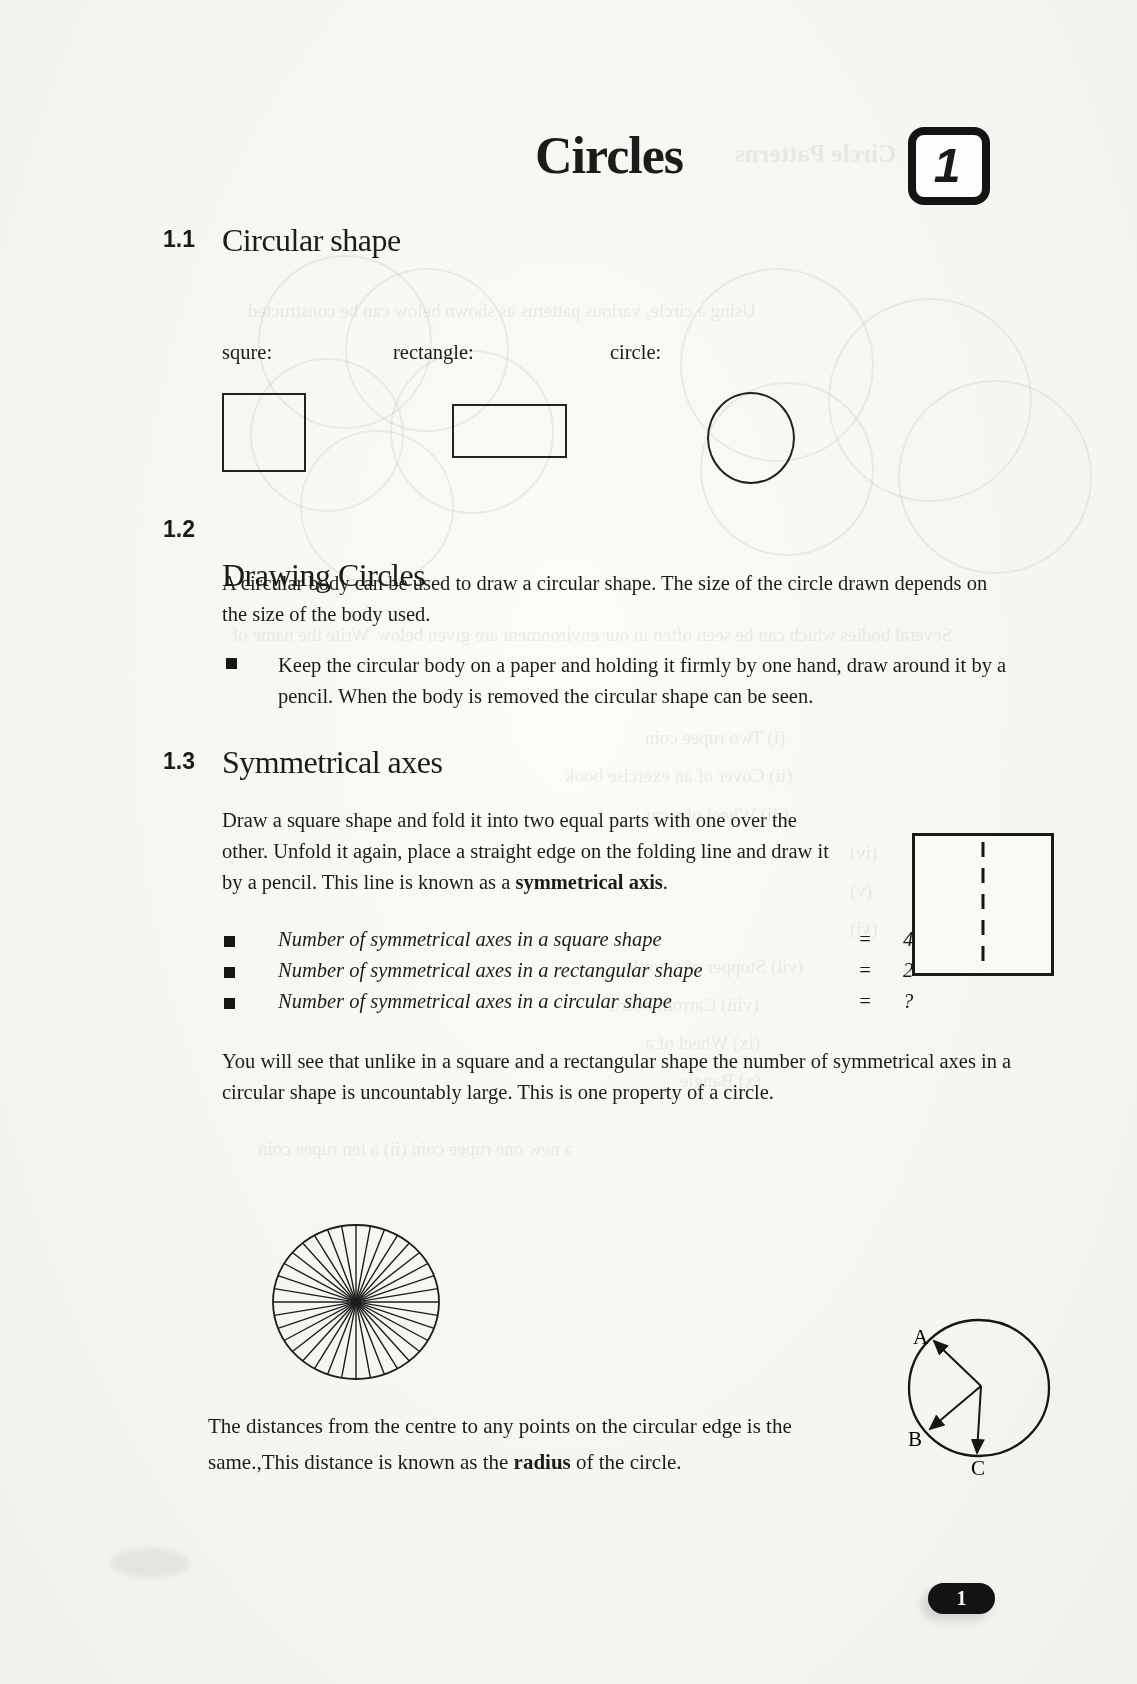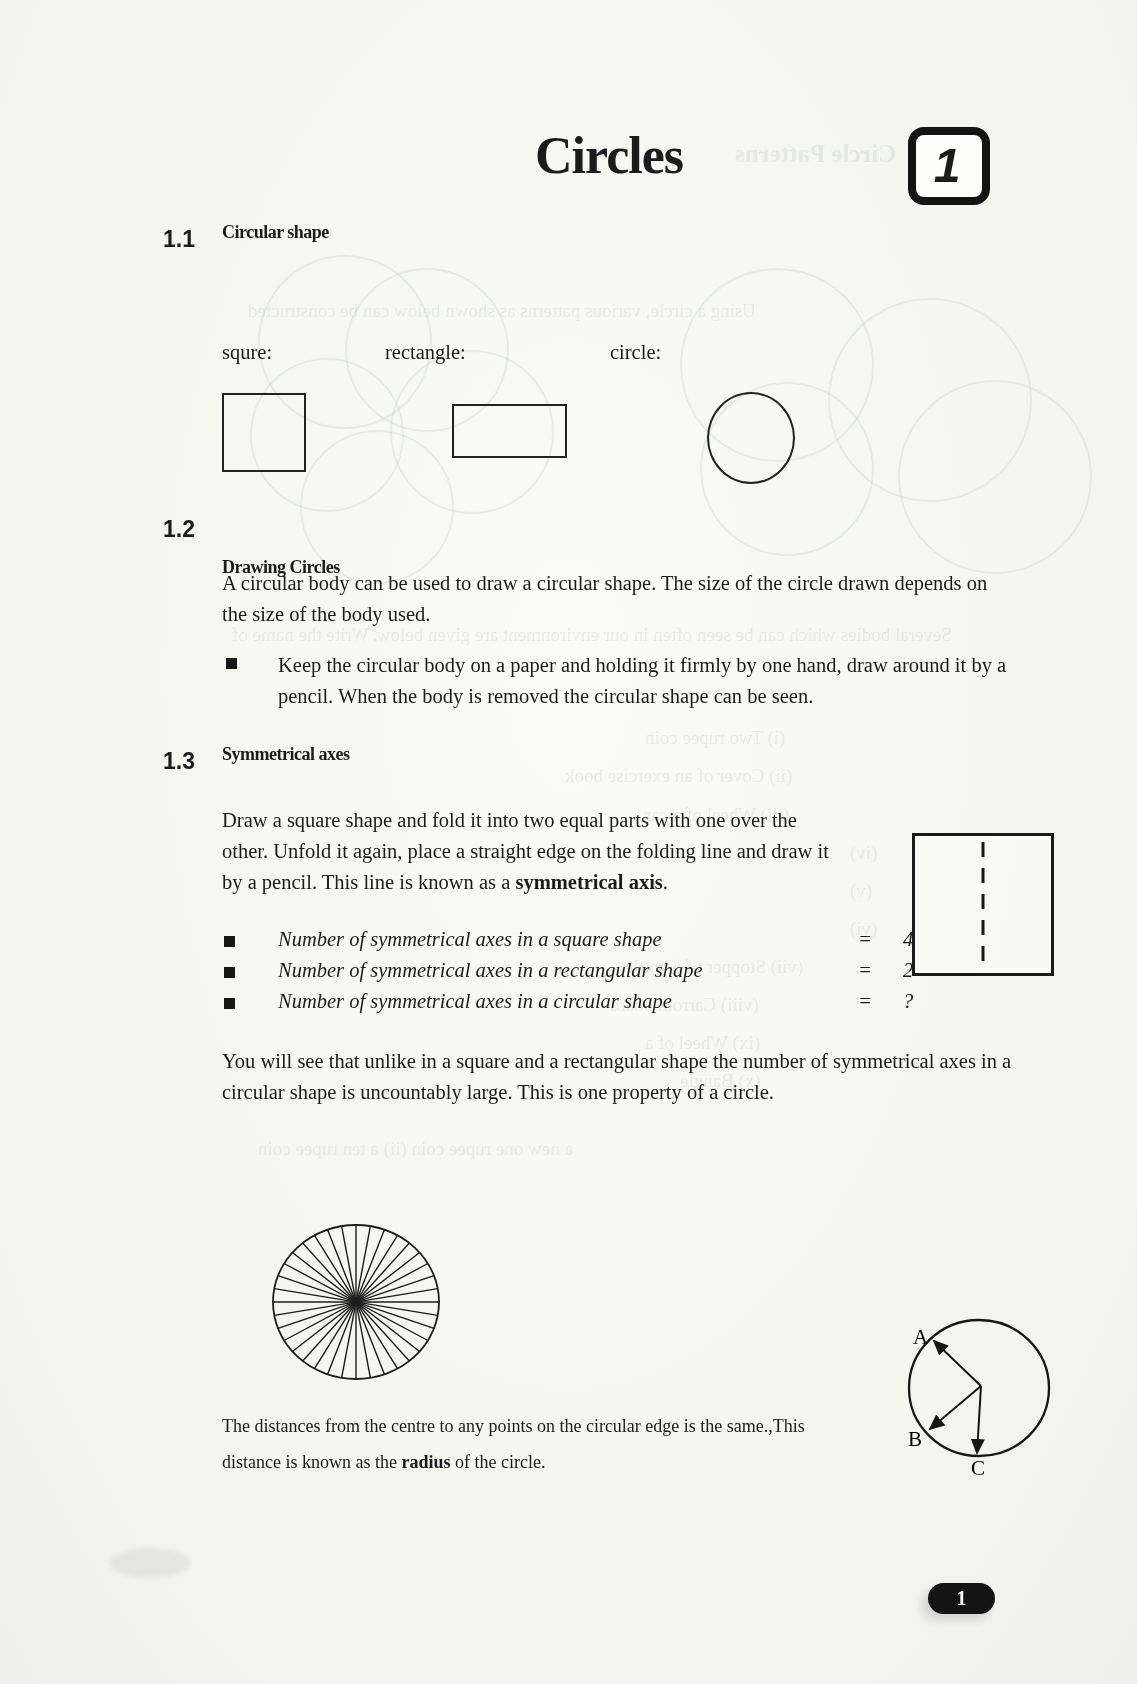--- a/index.html
+++ b/index.html
@@ -57,21 +57,21 @@
     transform:translateX(-2px);
   }
 
   
   .sec-num{
     font-family:"Liberation Sans", sans-serif;
     font-weight:bold;font-size:23px;
   }
   .sec-title{
     font-family:"Liberation Serif", serif;
-    font-weight:bold;font-size:18px;letter-spacing:-0.5px;
+    font-weight:normal;font-size:32px;letter-spacing:-0.5px;
   }
 
   
   .body-text{
     font-size:20.5px;line-height:31px;
   }
   .b{font-weight:bold;}
 
   
   .shape-label{font-size:20.5px;}
@@ -146,21 +146,21 @@
 
   <div class="abs chapter-box" style="left:908px;top:127px;">
     <span>1</span>
   </div>
 
   <div class="abs sec-num" style="left:163px;top:226px;">1.1</div>
   <div class="abs sec-title" style="left:222px;top:222px;">Circular shape</div>
 
 
   <div class="abs shape-label" style="left:222px;top:341px;">squre:</div>
-  <div class="abs shape-label" style="left:385px;top:341px;">rectangle:</div>
+  <div class="abs shape-label" style="left:393px;top:341px;">rectangle:</div>
   <div class="abs shape-label" style="left:610px;top:341px;">circle:</div>
 
   <div class="abs shape-square" style="left:222px;top:393px;"></div>
   <div class="abs shape-rect" style="left:452px;top:404px;"></div>
   <div class="abs shape-circle" style="left:707px;top:392px;"></div>
 
   <div class="abs sec-num" style="left:163px;top:516px;">1.2</div>
   <div class="abs sec-title" style="left:222px;top:512px;margin-top:45px;">Drawing Circles</div>
 
   <div class="abs body-text" style="left:222px;top:568px;width:795px;">A circular body can be used to draw a circular shape. The size of the circle drawn depends on the size of the body used.</div>
@@ -233,21 +233,21 @@
     </defs>
     <ellipse cx="78" cy="74" rx="70" ry="68" fill="none" stroke="#161616" stroke-width="2.3"></ellipse>
     <line x1="80" y1="72" x2="33" y2="27" stroke="#161616" stroke-width="2" marker-end="url(#arrow)"></line>
     <line x1="80" y1="72" x2="29" y2="115" stroke="#161616" stroke-width="2" marker-end="url(#arrow)"></line>
     <line x1="80" y1="72" x2="76" y2="139" stroke="#161616" stroke-width="2" marker-end="url(#arrow)"></line>
     <text x="12" y="30" font-size="21">A</text>
     <text x="7" y="132" font-size="21">B</text>
     <text x="70" y="161" font-size="21">C</text>
   </svg>
 
-  <div class="abs" style="left:222px;top:1408px;width:612px;font-size:18px;line-height:36px;">
+  <div class="abs" style="left:208px;top:1408px;width:612px;font-size:21px;line-height:36px;">
     <span>The distances from the centre to any points on the circular edge is the same.,This distance is known as the </span><span class="b">radius</span><span> of the circle.</span>
   </div>
 
   <div class="abs page-pill" style="left:928px;top:1583px;">
     <span>1</span>
   </div>
 
 </div>
 
 </body></html>

